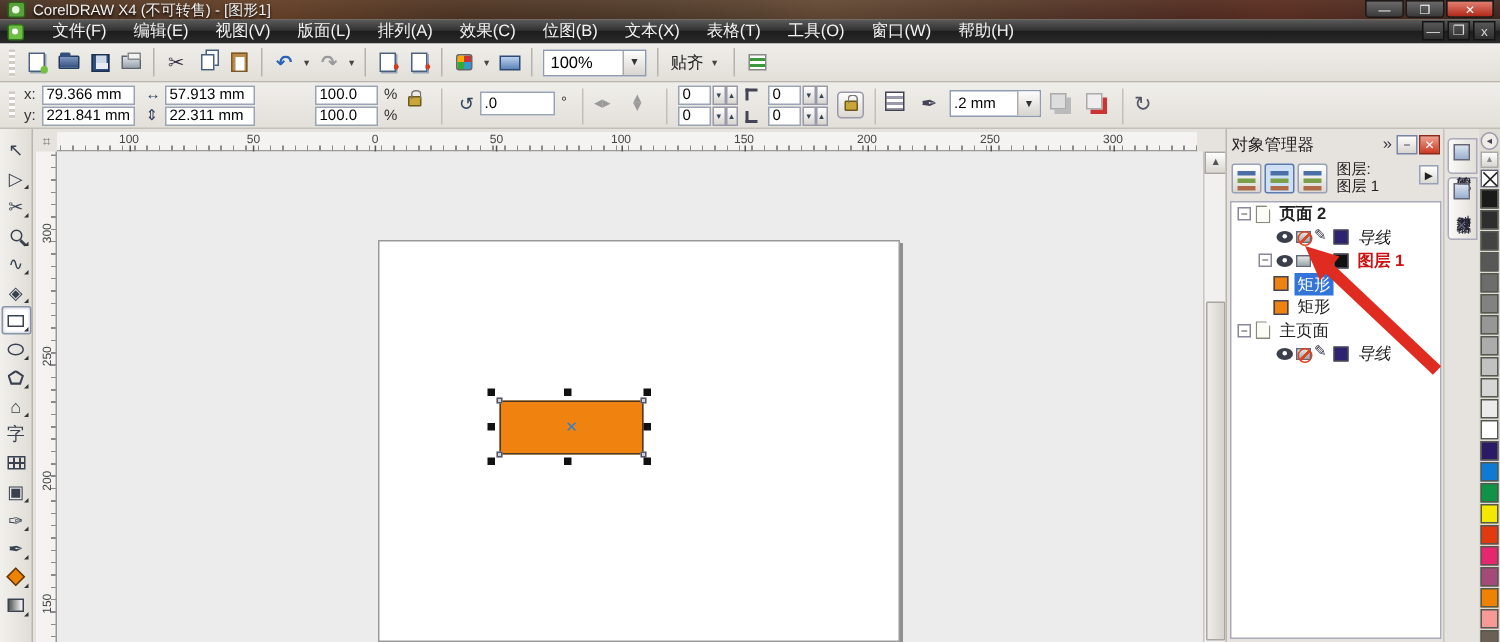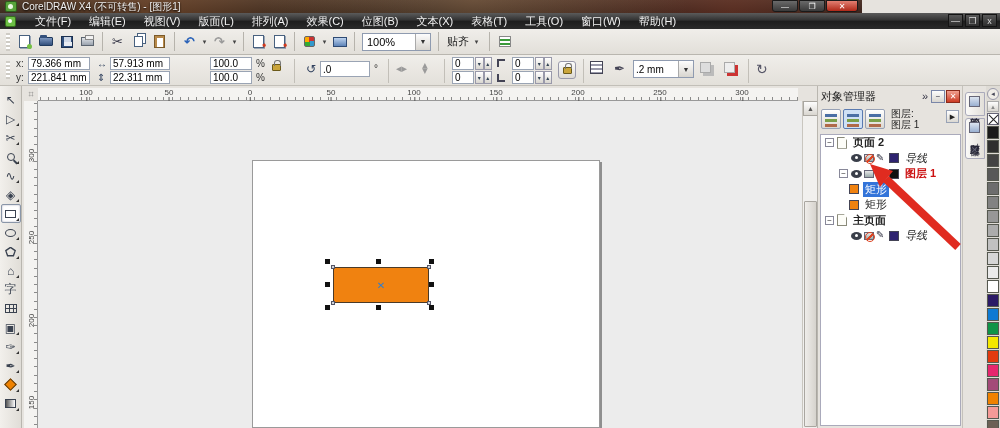--- a/index.html
+++ b/index.html
@@ -1,21 +1,21 @@
 <!DOCTYPE html>
 <html><head>
 <meta charset="utf-8">
 <style>
   * { margin:0; padding:0; box-sizing:border-box; }
   html,body { width:1000px; height:428px; overflow:hidden;
     font-family:"Liberation Sans","DejaVu Sans",sans-serif; font-size:11px; color:#222;
     background:#e6e3de; }
 
   
-  #titlebar { position:absolute; left:0; top:0; width:862px; height:13px;
+  #titlebar { position:absolute; left:0; top:0; width:1000px; height:13px;
     background:
       radial-gradient(circle at 18% 120%, rgba(150,90,50,.55), transparent 40%),
       radial-gradient(circle at 55% -20%, rgba(170,120,80,.45), transparent 45%),
       radial-gradient(circle at 85% 100%, rgba(140,60,40,.5), transparent 35%),
       linear-gradient(#3a332d,#201c19);
     color:#f0f0f0; }
   #title-text { position:absolute; left:22px; top:0px; font-size:10px; text-shadow:0 1px 2px #000; white-space:nowrap; }
   #title-appicon { position:absolute; left:5px; top:1px; width:12px; height:11px; background:#57a33a; border:1px solid #2c5e1d; border-radius:2px; }
   #title-appicon::after { content:""; position:absolute; left:2px; top:2px; width:5px; height:5px; background:#eaf6e2; border-radius:50%; }
   .tb-btns { position:absolute; right:4px; top:0; display:flex; gap:1px; }
@@ -524,21 +524,21 @@
       </div>
       <div class="trow">
         <span class="gap" style="width: 28px;"></span>
         <span class="swatch" style="background: rgb(240, 130, 16);"></span>
         <span class="tlabel">矩形</span>
       </div>
       <div class="trow">
         <span class="gap" style="width: 4px;"></span>
         <span class="expander">−</span>
         <span class="pageico"></span>
-        <span class="tlabel" style="font-weight: bold;">主页面</span>
+        <span class="tlabel" style="font-weight: normal;">主页面</span>
       </div>
       <div class="trow">
         <span class="gap" style="width: 30px;"></span>
         <span class="eyeico"></span>
         <span class="prnico noslash"></span>
         <span class="pencico"></span>
         <span class="swatch" style="background: rgb(46, 35, 112);"></span>
         <span class="tlabel italic">导线</span>
       </div>
     </div>

